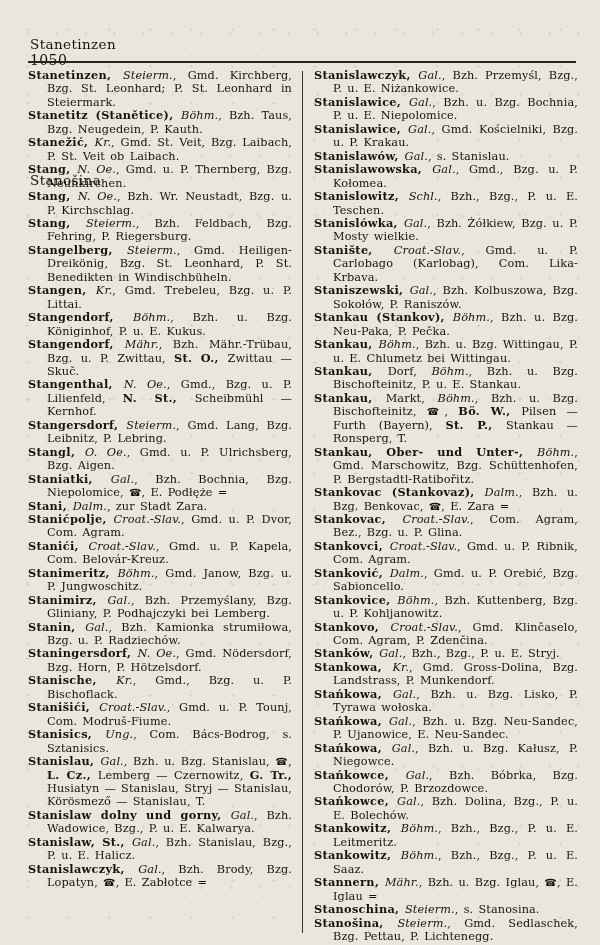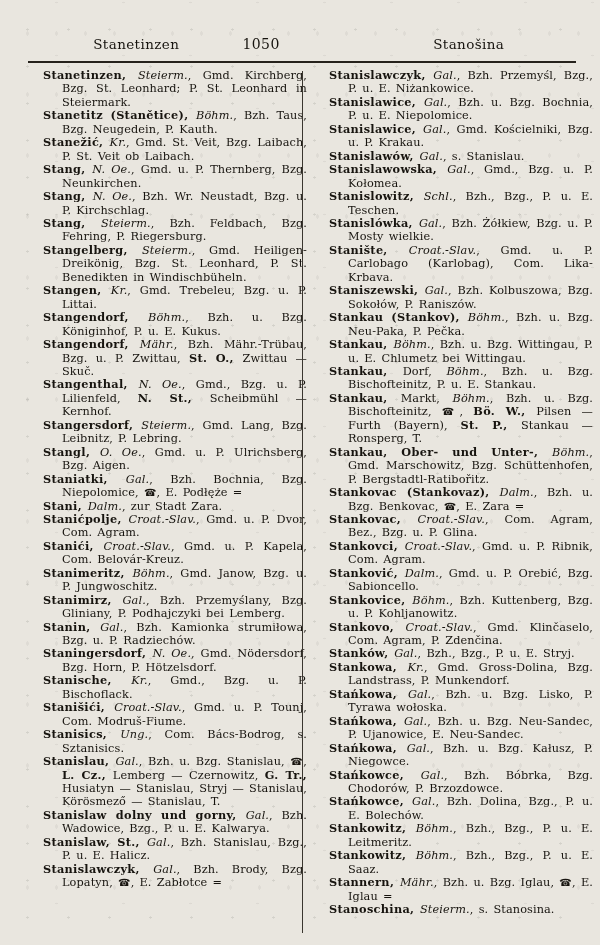--- a/index.html
+++ b/index.html
@@ -13,34 +13,34 @@
     background-size:41px 37px, 67px 53px, 29px 61px;
     background-position:7px 11px, 23px 29px, 13px 3px;
     font-family:"DejaVu Serif","Liberation Serif",serif;
     color:#17140f;
     overflow:hidden;
     position:relative;
   }
   .page{position:absolute;left:0;top:0;width:600px;height:945px;}
   .header{
     position:absolute;top:36px;left:30px;width:545px;
-    display:flex;align-items:baseline;
+    display:flex;flex-direction:column;align-items:baseline;
     font-size:13.5px;letter-spacing:0.4px;
   }
   .header .hcell{flex:1;text-align:center;}
   .header .hnum{flex:0 0 120px;text-align:left;font-size:14px;}
   .hrule{
     position:absolute;top:61px;left:28px;width:548px;height:0;
     border-top:2px solid #26221c;
   }
   .columns{
     position:absolute;top:69px;left:28px;width:550px;height:868px;
   }
   .col{
-    position:absolute;top:0;width:264px;margin-left:15px;
+    position:absolute;top:0;width:264px;
   }
   .col-left{left:0;}
   .col-right{left:286px;}
   .divider{
     position:absolute;left:274px;top:2px;height:862px;width:0;
     border-left:1.3px solid #3a362f;
   }
   .entry{
     margin:0;
     padding-left:19px;
@@ -129,16 +129,17 @@
         <p class="entry"><span class="bd">Stankowa, </span><span class="it">Kr.</span><span>, Gmd. Gross-Dolina, Bzg. Landstrass, P. Munkendorf.</span></p>
         <p class="entry"><span class="bd">Stańkowa, </span><span class="it">Gal.</span><span>, Bzh. u. Bzg. Lisko, P. Tyrawa wołoska.</span></p>
         <p class="entry"><span class="bd">Stańkowa, </span><span class="it">Gal.</span><span>, Bzh. u. Bzg. Neu-Sandec, P. Ujanowice, E. Neu-Sandec.</span></p>
         <p class="entry"><span class="bd">Stańkowa, </span><span class="it">Gal.</span><span>, Bzh. u. Bzg. Kałusz, P. Niegowce.</span></p>
         <p class="entry"><span class="bd">Stańkowce, </span><span class="it">Gal.</span><span>, Bzh. Bóbrka, Bzg. Chodorów, P. Brzozdowce.</span></p>
         <p class="entry"><span class="bd">Stańkowce, </span><span class="it">Gal.</span><span>, Bzh. Dolina, Bzg., P. u. E. Bolechów.</span></p>
         <p class="entry"><span class="bd">Stankowitz, </span><span class="it">Böhm.</span><span>, Bzh., Bzg., P. u. E. Leitmeritz.</span></p>
         <p class="entry"><span class="bd">Stankowitz, </span><span class="it">Böhm.</span><span>, Bzh., Bzg., P. u. E. Saaz.</span></p>
         <p class="entry"><span class="bd">Stannern, </span><span class="it">Mähr.</span><span>, Bzh. u. Bzg. Iglau, </span><span class="tg">☎</span><span>, E. Iglau =</span></p>
         <p class="entry"><span class="bd">Stanoschina, </span><span class="it">Steierm.</span><span>, s. Stanosina.</span></p>
+        <p class="entry"><span class="bd">Stanošina, </span><span class="it">Steierm.</span><span>, Gmd. Sedlaschek, Bzg. Pettau, P. Lichtenegg.</span></p>
       </div>
   </div>
 
 </div>
 
 </body></html>

